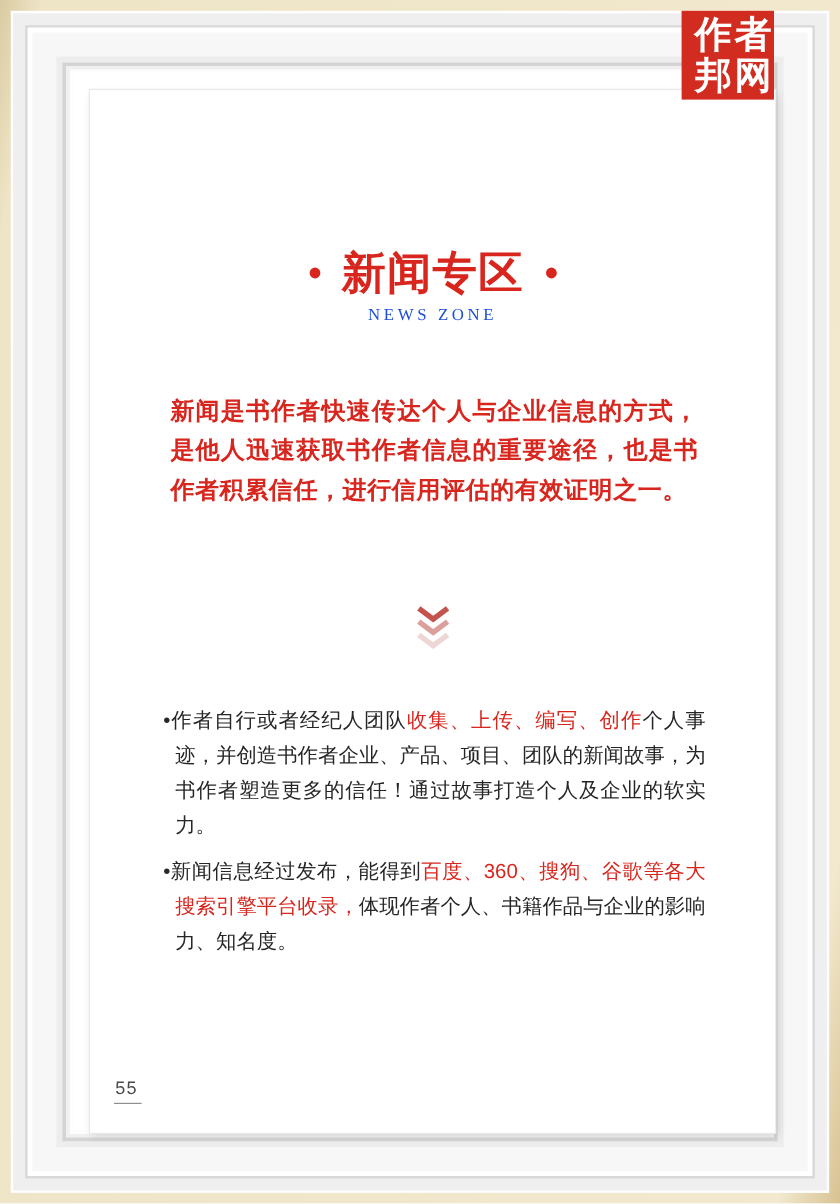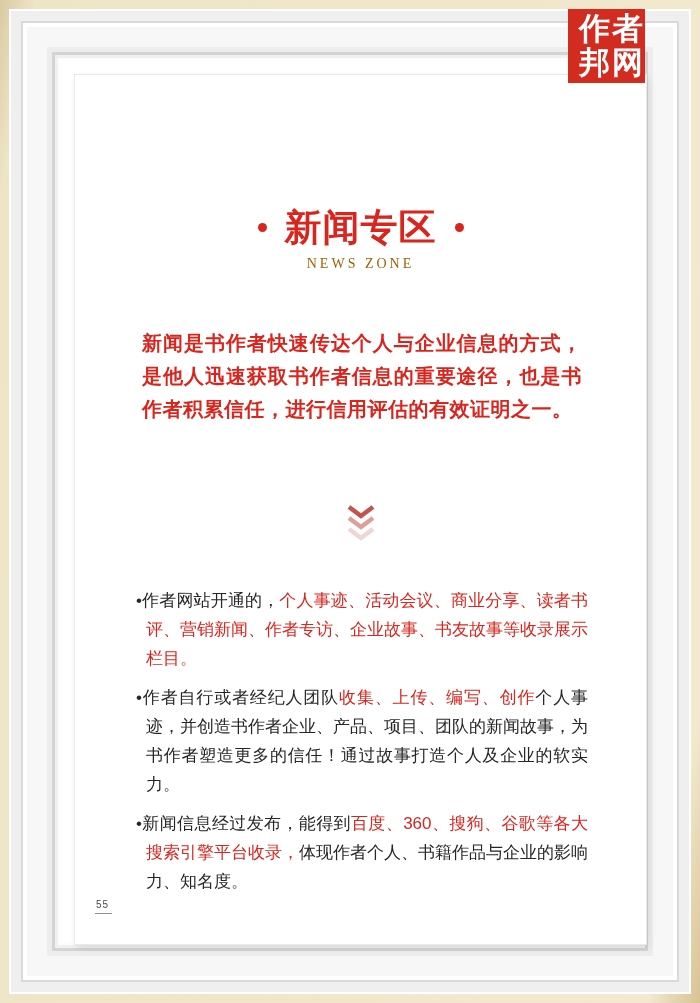--- a/index.html
+++ b/index.html
@@ -72,21 +72,21 @@
   }
   .subtitle {
     position: absolute;
     top: 181px;
     left: 0;
     right: 0;
     text-align: center;
     font-family: "Liberation Serif", "DejaVu Serif", serif;
     font-size: 14px;
     letter-spacing: 3px;
-    color: #a16207;
+    color: #1d4ed8;
   }
   
   .intro {
     position: absolute;
     left: 67px;
     top: 252px;
     width: 440px;
     margin: 0;
     font-size: 20px;
     font-weight: 700;
@@ -122,21 +122,21 @@
     padding-left: 10px;
     text-indent: -10px;
     margin-bottom: 10px;
   }
   .bullets .seg.red { color: #d8261e; }
   
   .page-number {
     position: absolute;
     left: 20px;
     top: 824px;
-    font-size: 10px;
+    font-size: 15px;
     letter-spacing: 1px;
     color: #4a4a4a;
     border-bottom: 1.5px solid #8f8f8f;
     padding: 0 3px 3px 1px;
     display: inline-block;
   }
   
   .badge {
     position: absolute;
     left: 568px;
@@ -177,21 +177,20 @@
 
         <p class="intro">新闻是书作者快速传达个人与企业信息的方式，是他人迅速获取书作者信息的重要途径，也是书作者积累信任，进行信用评估的有效证明之一。</p>
 
         <svg class="chevrons" viewBox="0 0 28 38">
           <polyline points="2,3 14,12 26,3" fill="none" stroke="#c4524d" stroke-width="4.5"></polyline>
           <polyline points="2,14 14,23 26,14" fill="none" stroke="#dba09c" stroke-width="4.5"></polyline>
           <polyline points="2,25 14,34 26,25" fill="none" stroke="#edd6d4" stroke-width="4.5"></polyline>
         </svg>
 
         <ul class="bullets">
-            <li><span>•</span><span class="seg">作者网站开通的，</span><span class="seg red">个人事迹、活动会议、商业分享、读者书评、营销新闻、作者专访、企业故事、书友故事等收录展示栏目。</span></li>
             <li><span>•</span><span class="seg">作者自行或者经纪人团队</span><span class="seg red">收集、上传、编写、创作</span><span class="seg">个人事迹，并创造书作者企业、产品、项目、团队的新闻故事，为书作者塑造更多的信任！通过故事打造个人及企业的软实力。</span></li>
             <li><span>•</span><span class="seg">新闻信息经过发布，能得到</span><span class="seg red">百度、360、搜狗、谷歌等各大搜索引擎平台收录，</span><span class="seg">体现作者个人、书籍作品与企业的影响力、知名度。</span></li>
           </ul>
 
         <div class="page-number">55</div>
 
       </div>
     </div>
   </div>
 

